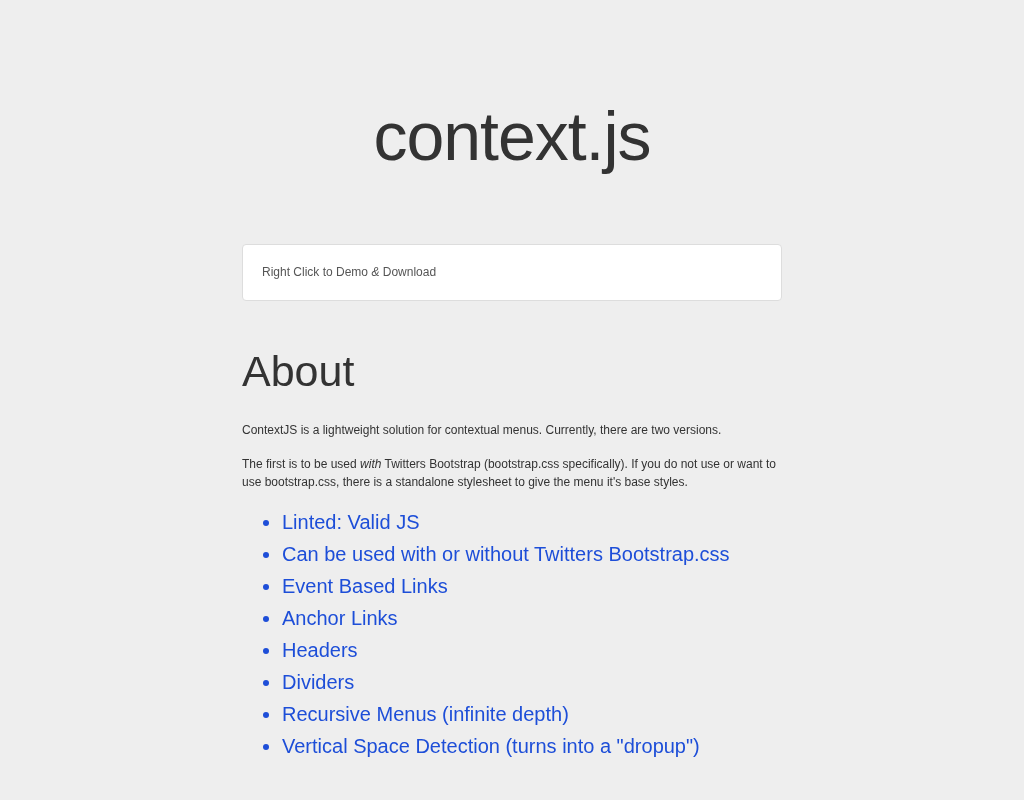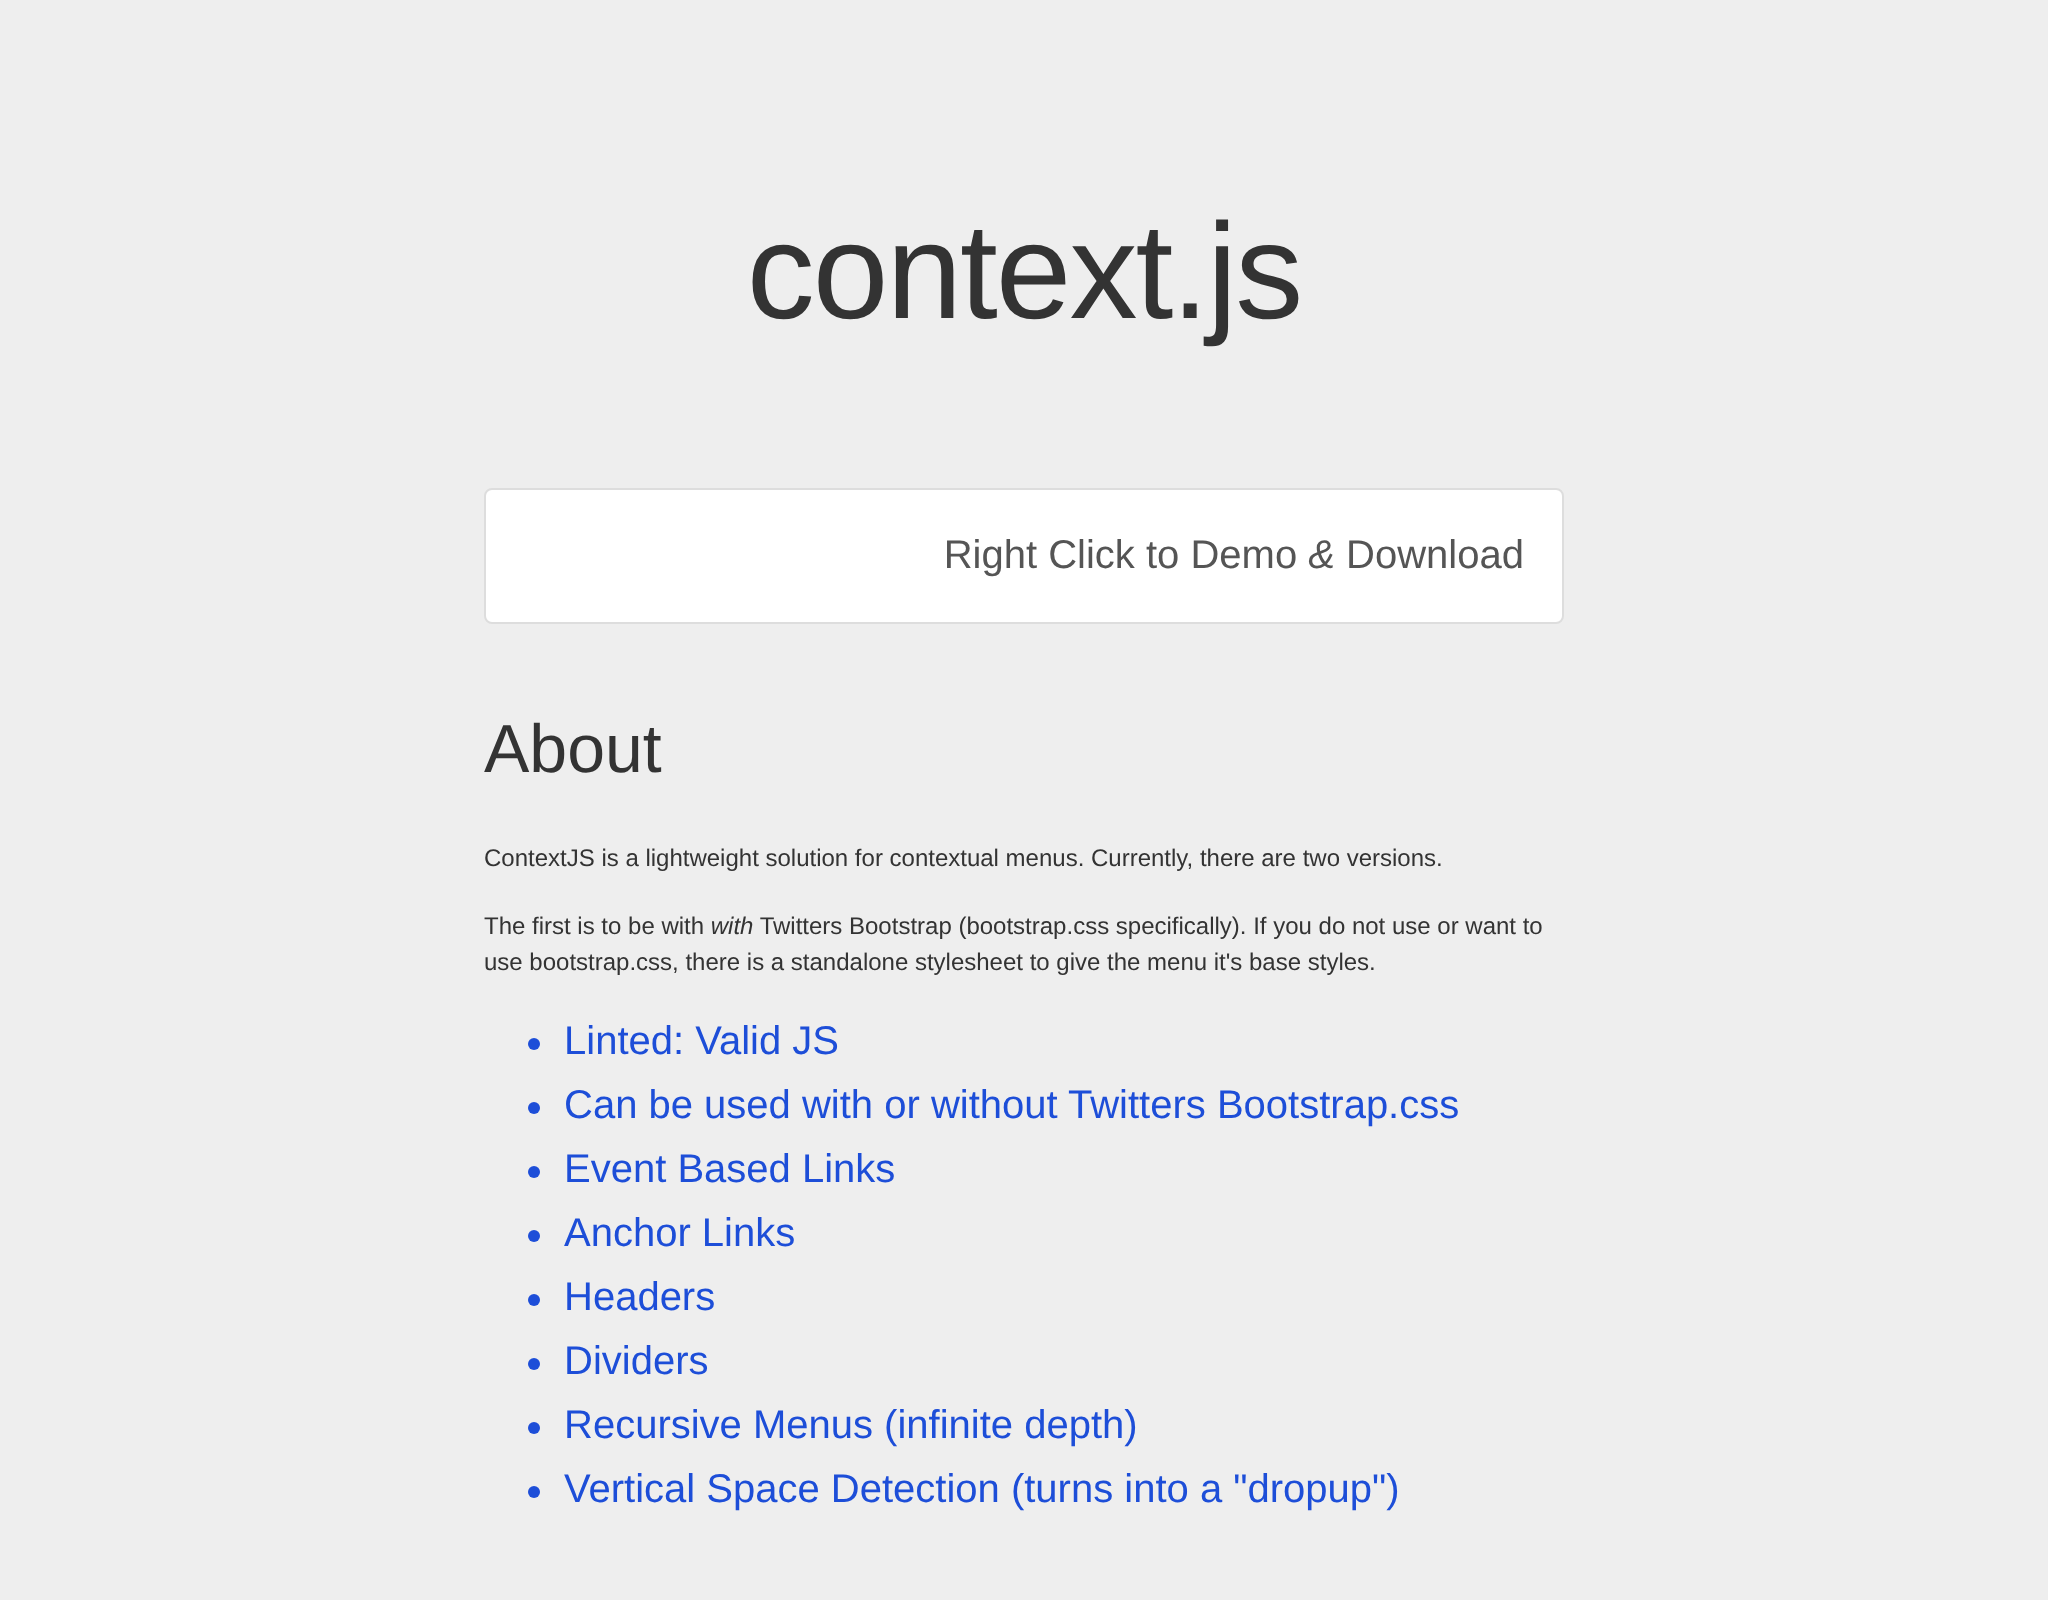--- a/index.html
+++ b/index.html
@@ -26,30 +26,30 @@
       color: #333333;
       padding: 50px 0 30px 0;
       letter-spacing: -1px;
       margin-top: 39px;
     }
     .well {
       background-color: #ffffff;
       border: 1px solid #dddddd;
       border-radius: 4px;
       padding: 19px;
-      text-align: right;
+      text-align: left;
       margin: 30px 0 40px 0;
       color: #555555;
-      font-size: 20px;
+      font-size: 12px;
     }
     .well em {
       font-style: italic;
     }
     h2 {
-      font-size: 34px;
+      font-size: 43px;
       font-weight: 500;
       color: #333333;
       margin: 20px 0 20px 0;
     }
     p {
       color: #333333;
       font-size: 12px;
       line-height: 1.5;
       margin-bottom: 16px;
     }
@@ -73,21 +73,21 @@
 <div class="container">
   <h1>context.js</h1>
 
   <div class="well">
     <span>Right Click to Demo </span><em>&amp;</em><span> Download</span>
   </div>
 
   <h2>About</h2>
   <p>ContextJS is a lightweight solution for contextual menus. Currently, there are two versions.</p>
   <p>
-    <span>The first is to be with </span><em>with</em><span> Twitters Bootstrap (bootstrap.css specifically). If you do not use or want to use bootstrap.css, there is a standalone stylesheet to give the menu it's base styles.</span>
+    <span>The first is to be used </span><em>with</em><span> Twitters Bootstrap (bootstrap.css specifically). If you do not use or want to use bootstrap.css, there is a standalone stylesheet to give the menu it's base styles.</span>
   </p>
 
   <ul>
     <li>Linted: Valid JS</li>
     <li>Can be used with or without Twitters Bootstrap.css</li>
     <li>Event Based Links</li>
     <li>Anchor Links</li>
     <li>Headers</li>
     <li>Dividers</li>
     <li>Recursive Menus (infinite depth)</li>

